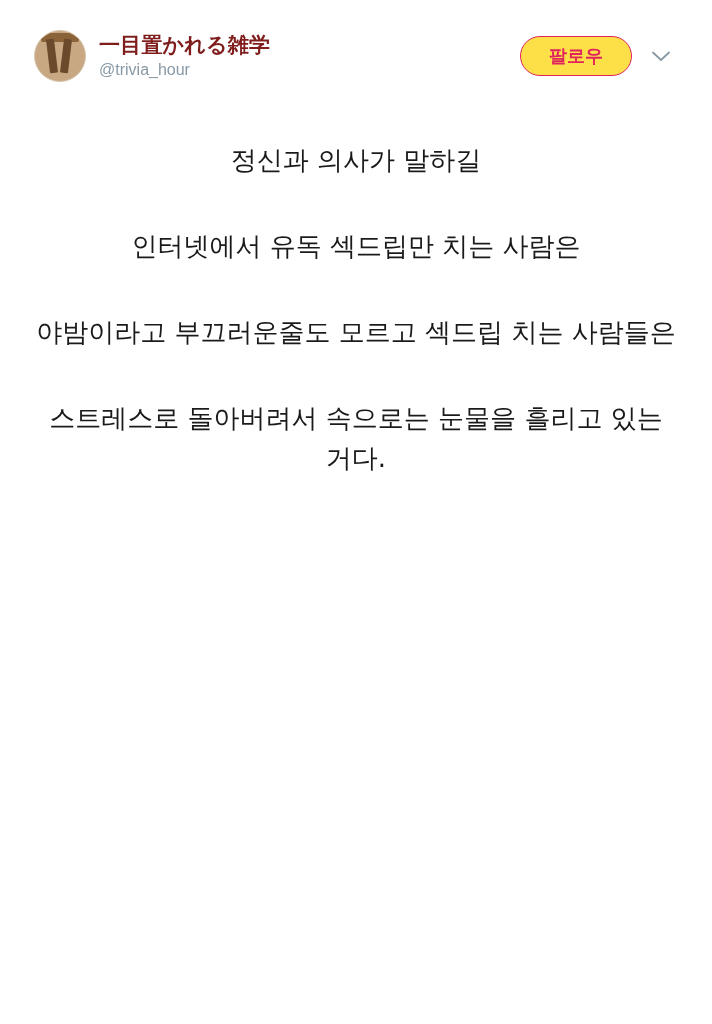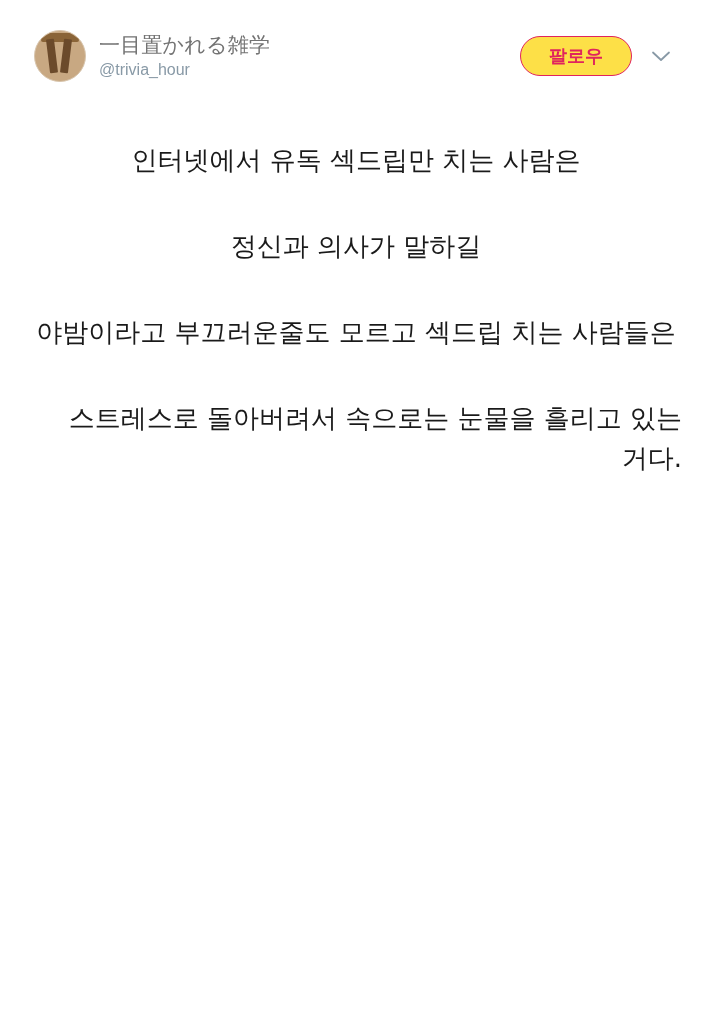--- a/index.html
+++ b/index.html
@@ -76,23 +76,23 @@
   }
 
   .user-block {
     margin-left: 13px;
     padding-top: 2px;
     flex: 1 1 auto;
     min-width: 0;
   }
   .display-name {
     font-size: 21px;
-    font-weight: normal;
+    font-weight: bold;
     line-height: 26px;
-    color: #737373;
+    color: #7f1d1d;
     letter-spacing: 0.2px;
   }
   .handle {
     font-size: 16px;
     line-height: 21px;
     color: #8899a6;
     margin-top: 1px;
   }
 
   .header-actions {
@@ -147,21 +147,21 @@
     font-family: "DejaVu Sans", sans-serif;
     color: #1a1a1a;
   }
   .trans-line {
     font-size: 26px;
     line-height: 40px;
     text-align: center;
     margin: 0 0 46px 0;
     word-break: keep-all;
   }
-  .trans-line:last-child { margin-bottom: 0; text-align: right; }
+  .trans-line:last-child { margin-bottom: 0; }
   .trans-line.wide {
     font-size: 26px;
   }
 </style>
 </head>
 <body>
 
 <div class="page">
 
   <div class="tweet-card">
@@ -187,19 +187,19 @@
           </svg>
         </div>
       </div>
 
     </div>
 
 
   </div>
 
   <div class="translation">
+    <p class="trans-line">정신과 의사가 말하길</p>
     <p class="trans-line">인터넷에서 유독 섹드립만 치는 사람은</p>
-    <p class="trans-line">정신과 의사가 말하길</p>
     <p class="trans-line">야밤이라고 부끄러운줄도 모르고 섹드립 치는 사람들은</p>
     <p class="trans-line">스트레스로 돌아버려서 속으로는 눈물을 흘리고 있는 거다.</p>
   </div>
 
 </div>
 
 </body></html>

